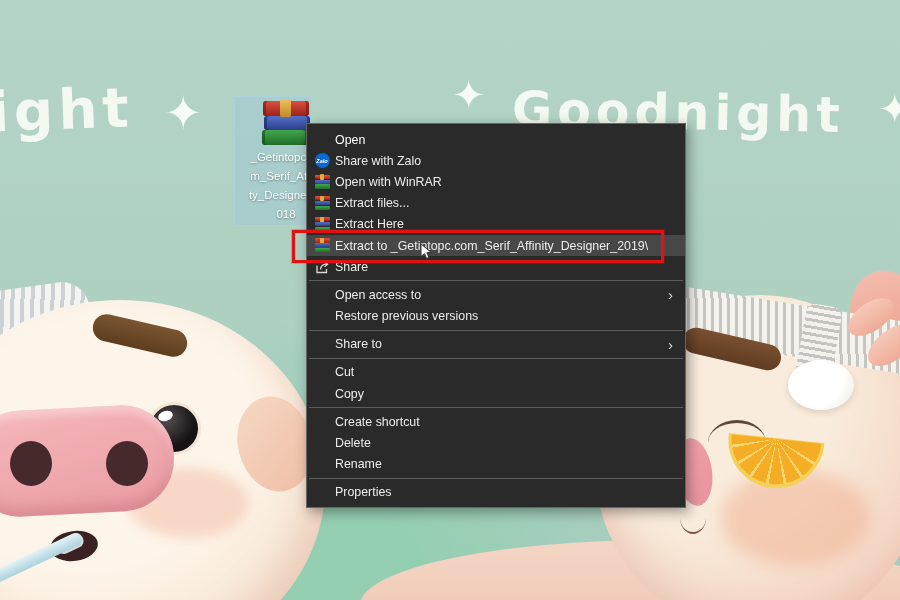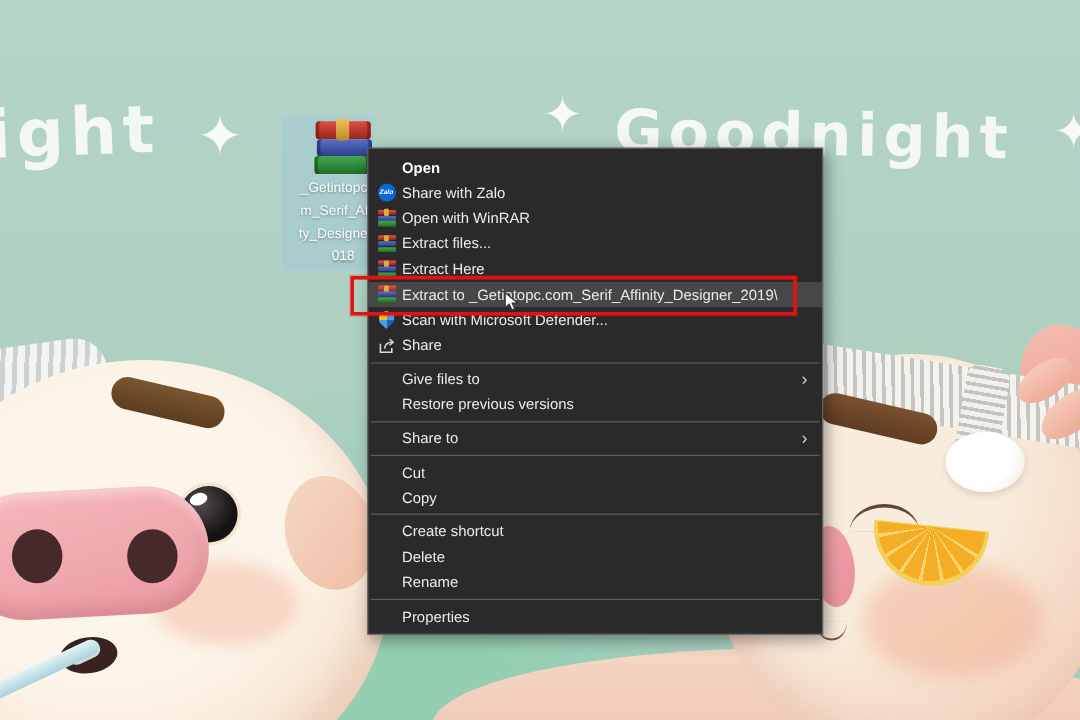--- a/index.html
+++ b/index.html
@@ -94,21 +94,21 @@
   .icon-label{position:absolute; left:232px; top:148px; width:108px; z-index:11;
     text-align:center; font-size:11.5px; line-height:19px; color:#fefefe;
     text-shadow:0 1px 2px rgba(40,70,60,.55);}
   
   .menu{position:absolute; left:306px; top:123px; width:378px; z-index:40;
     background:#2a2a2a; border:1px solid rgba(160,160,160,.5);
     box-shadow:3px 4px 12px rgba(0,0,0,.38); padding:5px 0 4px 0;
     color:#ececec; font-size:12.4px;}
   .mi{height:21.2px; display:flex; align-items:center; padding:0 12px 0 7px; cursor:default;}
   .mi.hl{background:#474747;}
-  .mi.bold .mi-label{font-weight:bold; color:#fff;}
+  .mi.bold .mi-label{font-weight:normal; color:#fff;}
   .mi-icslot{width:16px; height:16px; margin-right:5px; flex:none; display:flex; align-items:center; justify-content:center;}
   .mi-label{white-space:nowrap; overflow:hidden;}
   .mi-arrow{margin-left:auto; color:#d8d8d8; font-size:15px; line-height:1; padding-left:8px;}
   .sep{height:1px; background:#5c5c5c; margin:3px 2px;}
   
   .zalo-ic{width:15px; height:15px; border-radius:50%; background:#0a68d5; color:#fff;
     font-size:5.5px; font-weight:bold; font-style:italic; display:flex; align-items:center; justify-content:center;}
   .winrar-ic{position:relative; width:15px; height:15px;}
   .wb{position:absolute; left:0; width:15px; height:4.2px; border-radius:1px;}
   .wb-r{top:0.4px; background:linear-gradient(#e05545,#9c2318);}
@@ -233,38 +233,32 @@
             <span class="wb wb-r"></span>
             <span class="w-clasp"></span>
             <span class="wb wb-b"></span>
             <span class="wb wb-g"></span>
           </span>
         </span>
       <span class="mi-label">Extract to _Getintopc.com_Serif_Affinity_Designer_2019\</span>
     </div>
     <div class="mi">
       <span class="mi-icslot">
-          <span class="shield-ic"></span>
-        </span>
-      <span class="mi-label">Scan with Microsoft Defender...</span>
-    </div>
-    <div class="mi">
-      <span class="mi-icslot">
         <svg width="16" height="16" viewBox="0 0 16 16">
           <path d="M3 6.5v7h9.5V10" fill="none" stroke="#d9d9d9" stroke-width="1.3"></path>
           <path d="M6.5 10.5c.3-3.8 3-5.3 6.3-5.3" fill="none" stroke="#d9d9d9" stroke-width="1.3"></path>
           <path d="M10.6 2.6L13.6 5.2L10.6 7.7" fill="none" stroke="#d9d9d9" stroke-width="1.3"></path>
         </svg>
       </span>
       <span class="mi-label">Share</span>
     </div>
     <div class="sep"></div>
     <div class="mi">
       <span class="mi-icslot"></span>
-      <span class="mi-label">Give files to</span>
+      <span class="mi-label">Open access to</span>
       <span class="mi-arrow">›</span>
     </div>
     <div class="mi">
       <span class="mi-icslot"></span>
       <span class="mi-label">Restore previous versions</span>
     </div>
     <div class="sep"></div>
     <div class="mi">
       <span class="mi-icslot"></span>
       <span class="mi-label">Share to</span>

